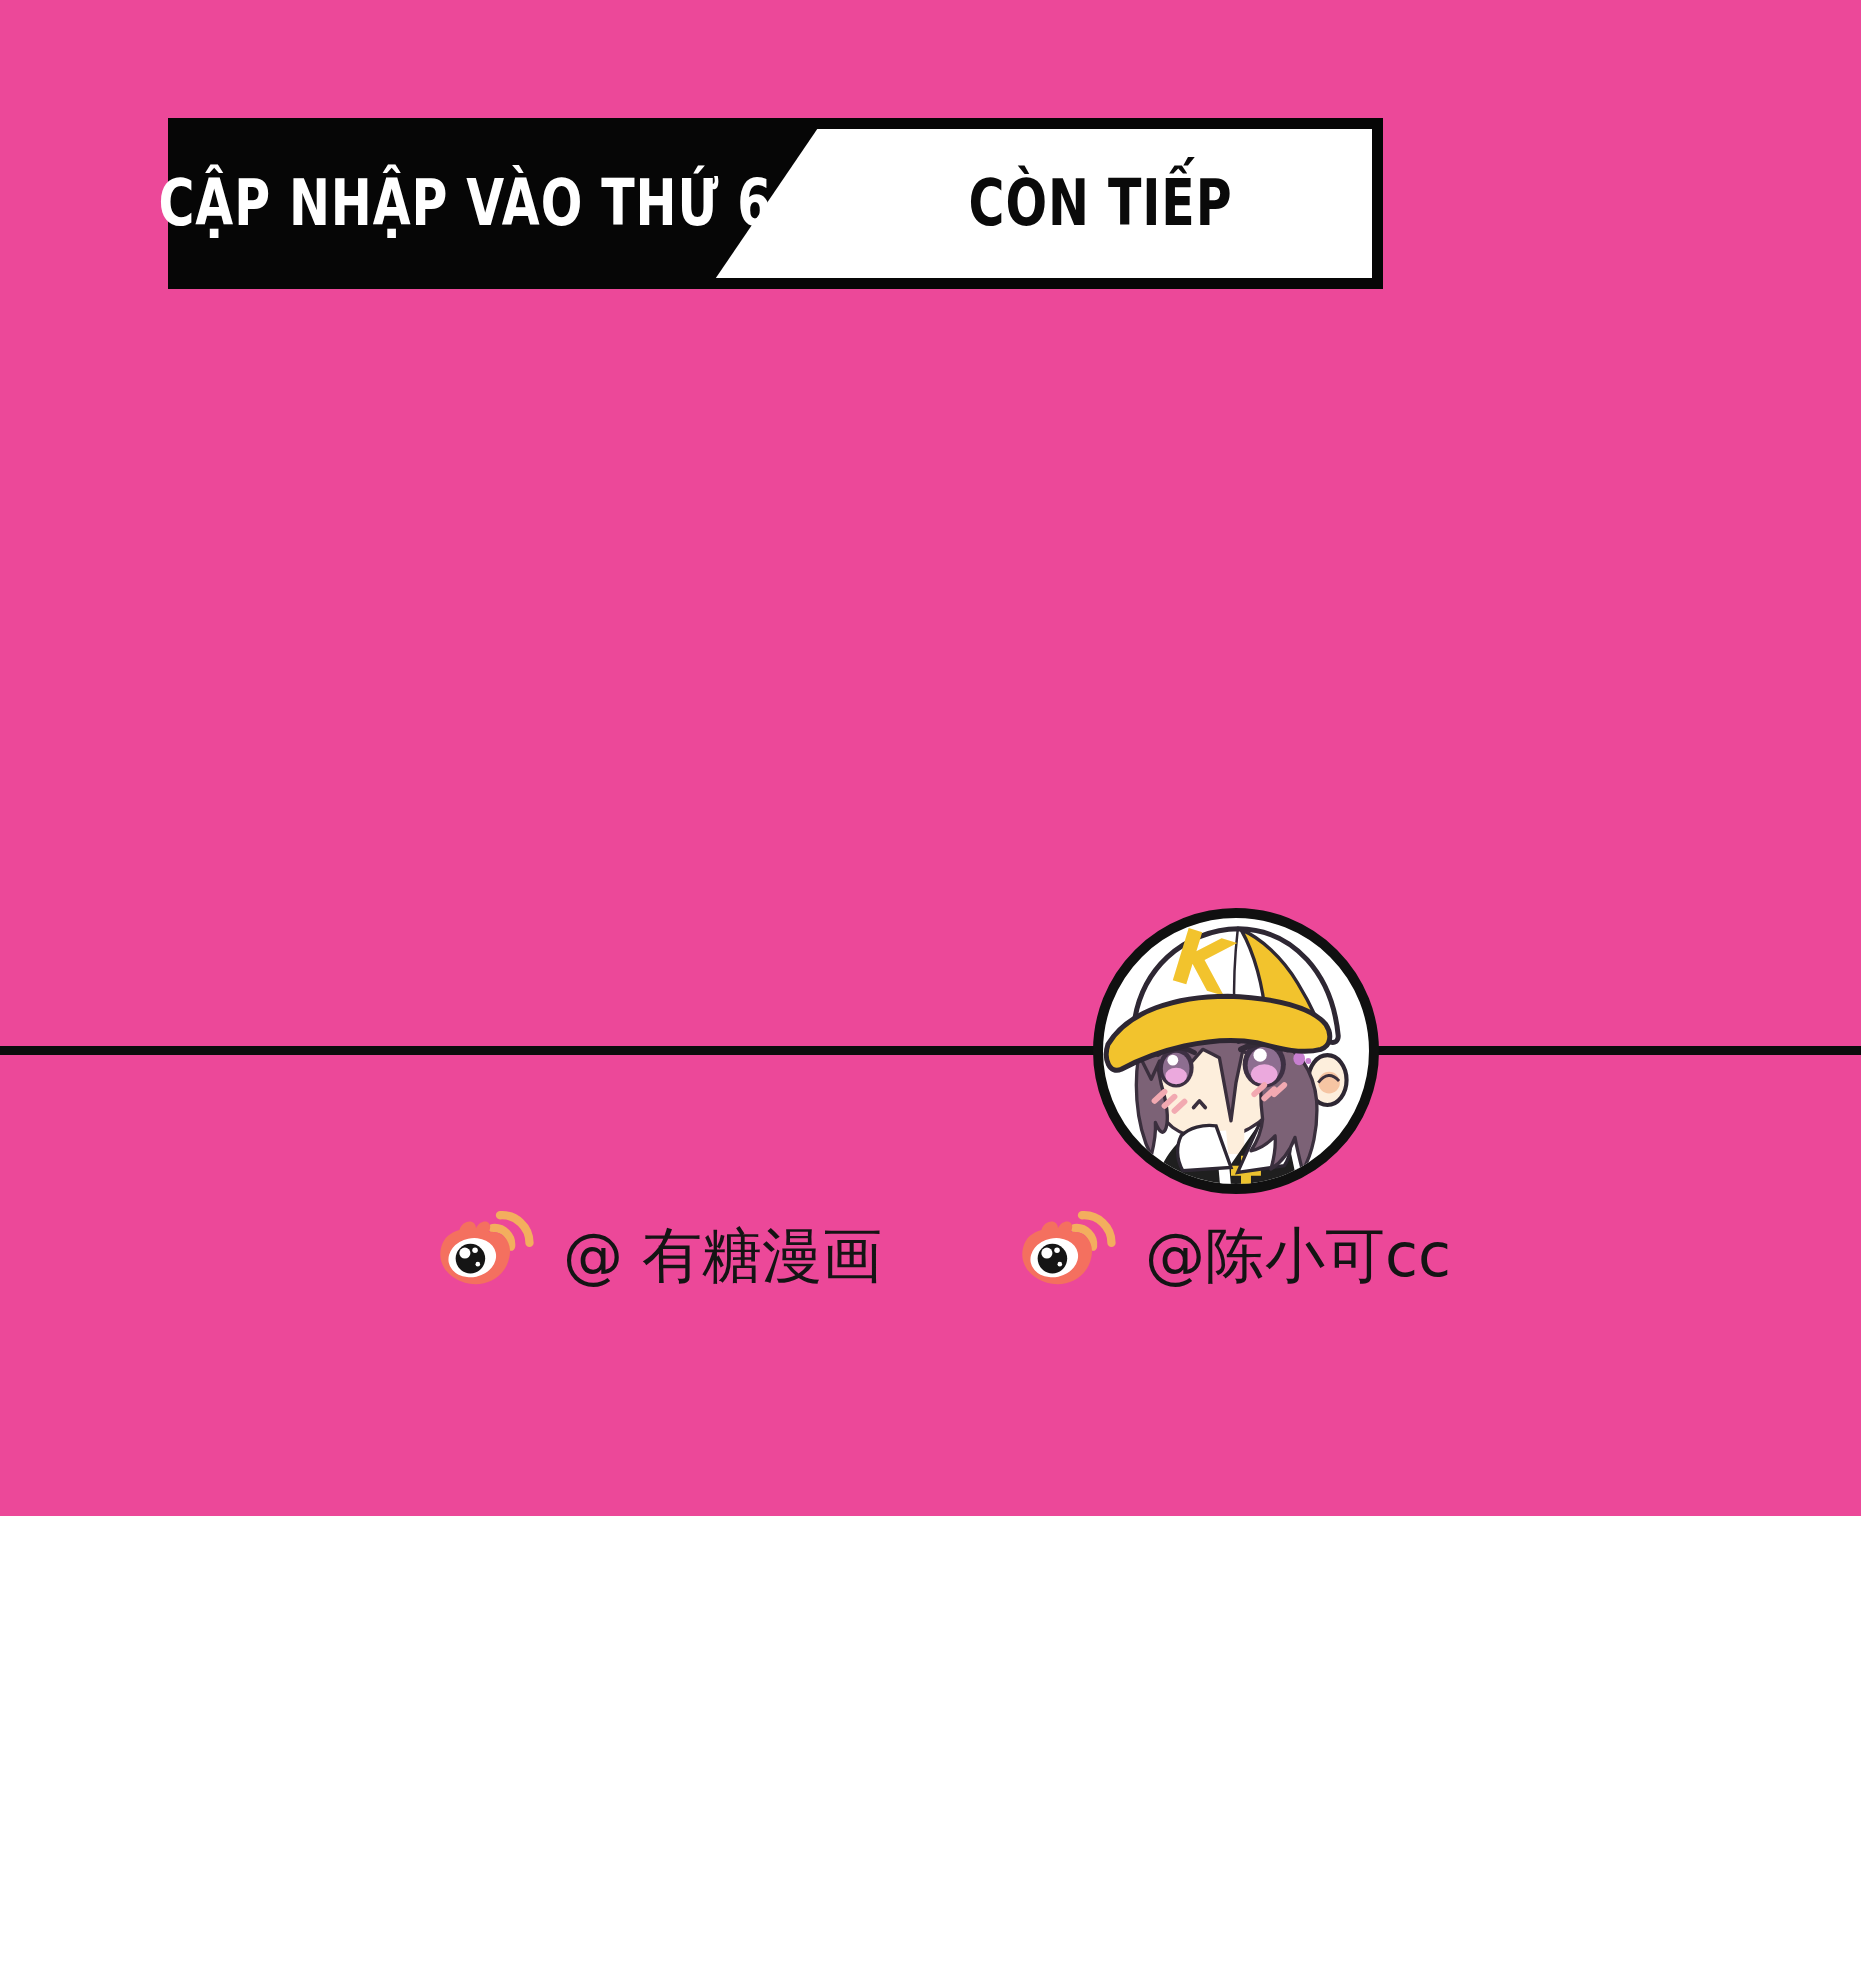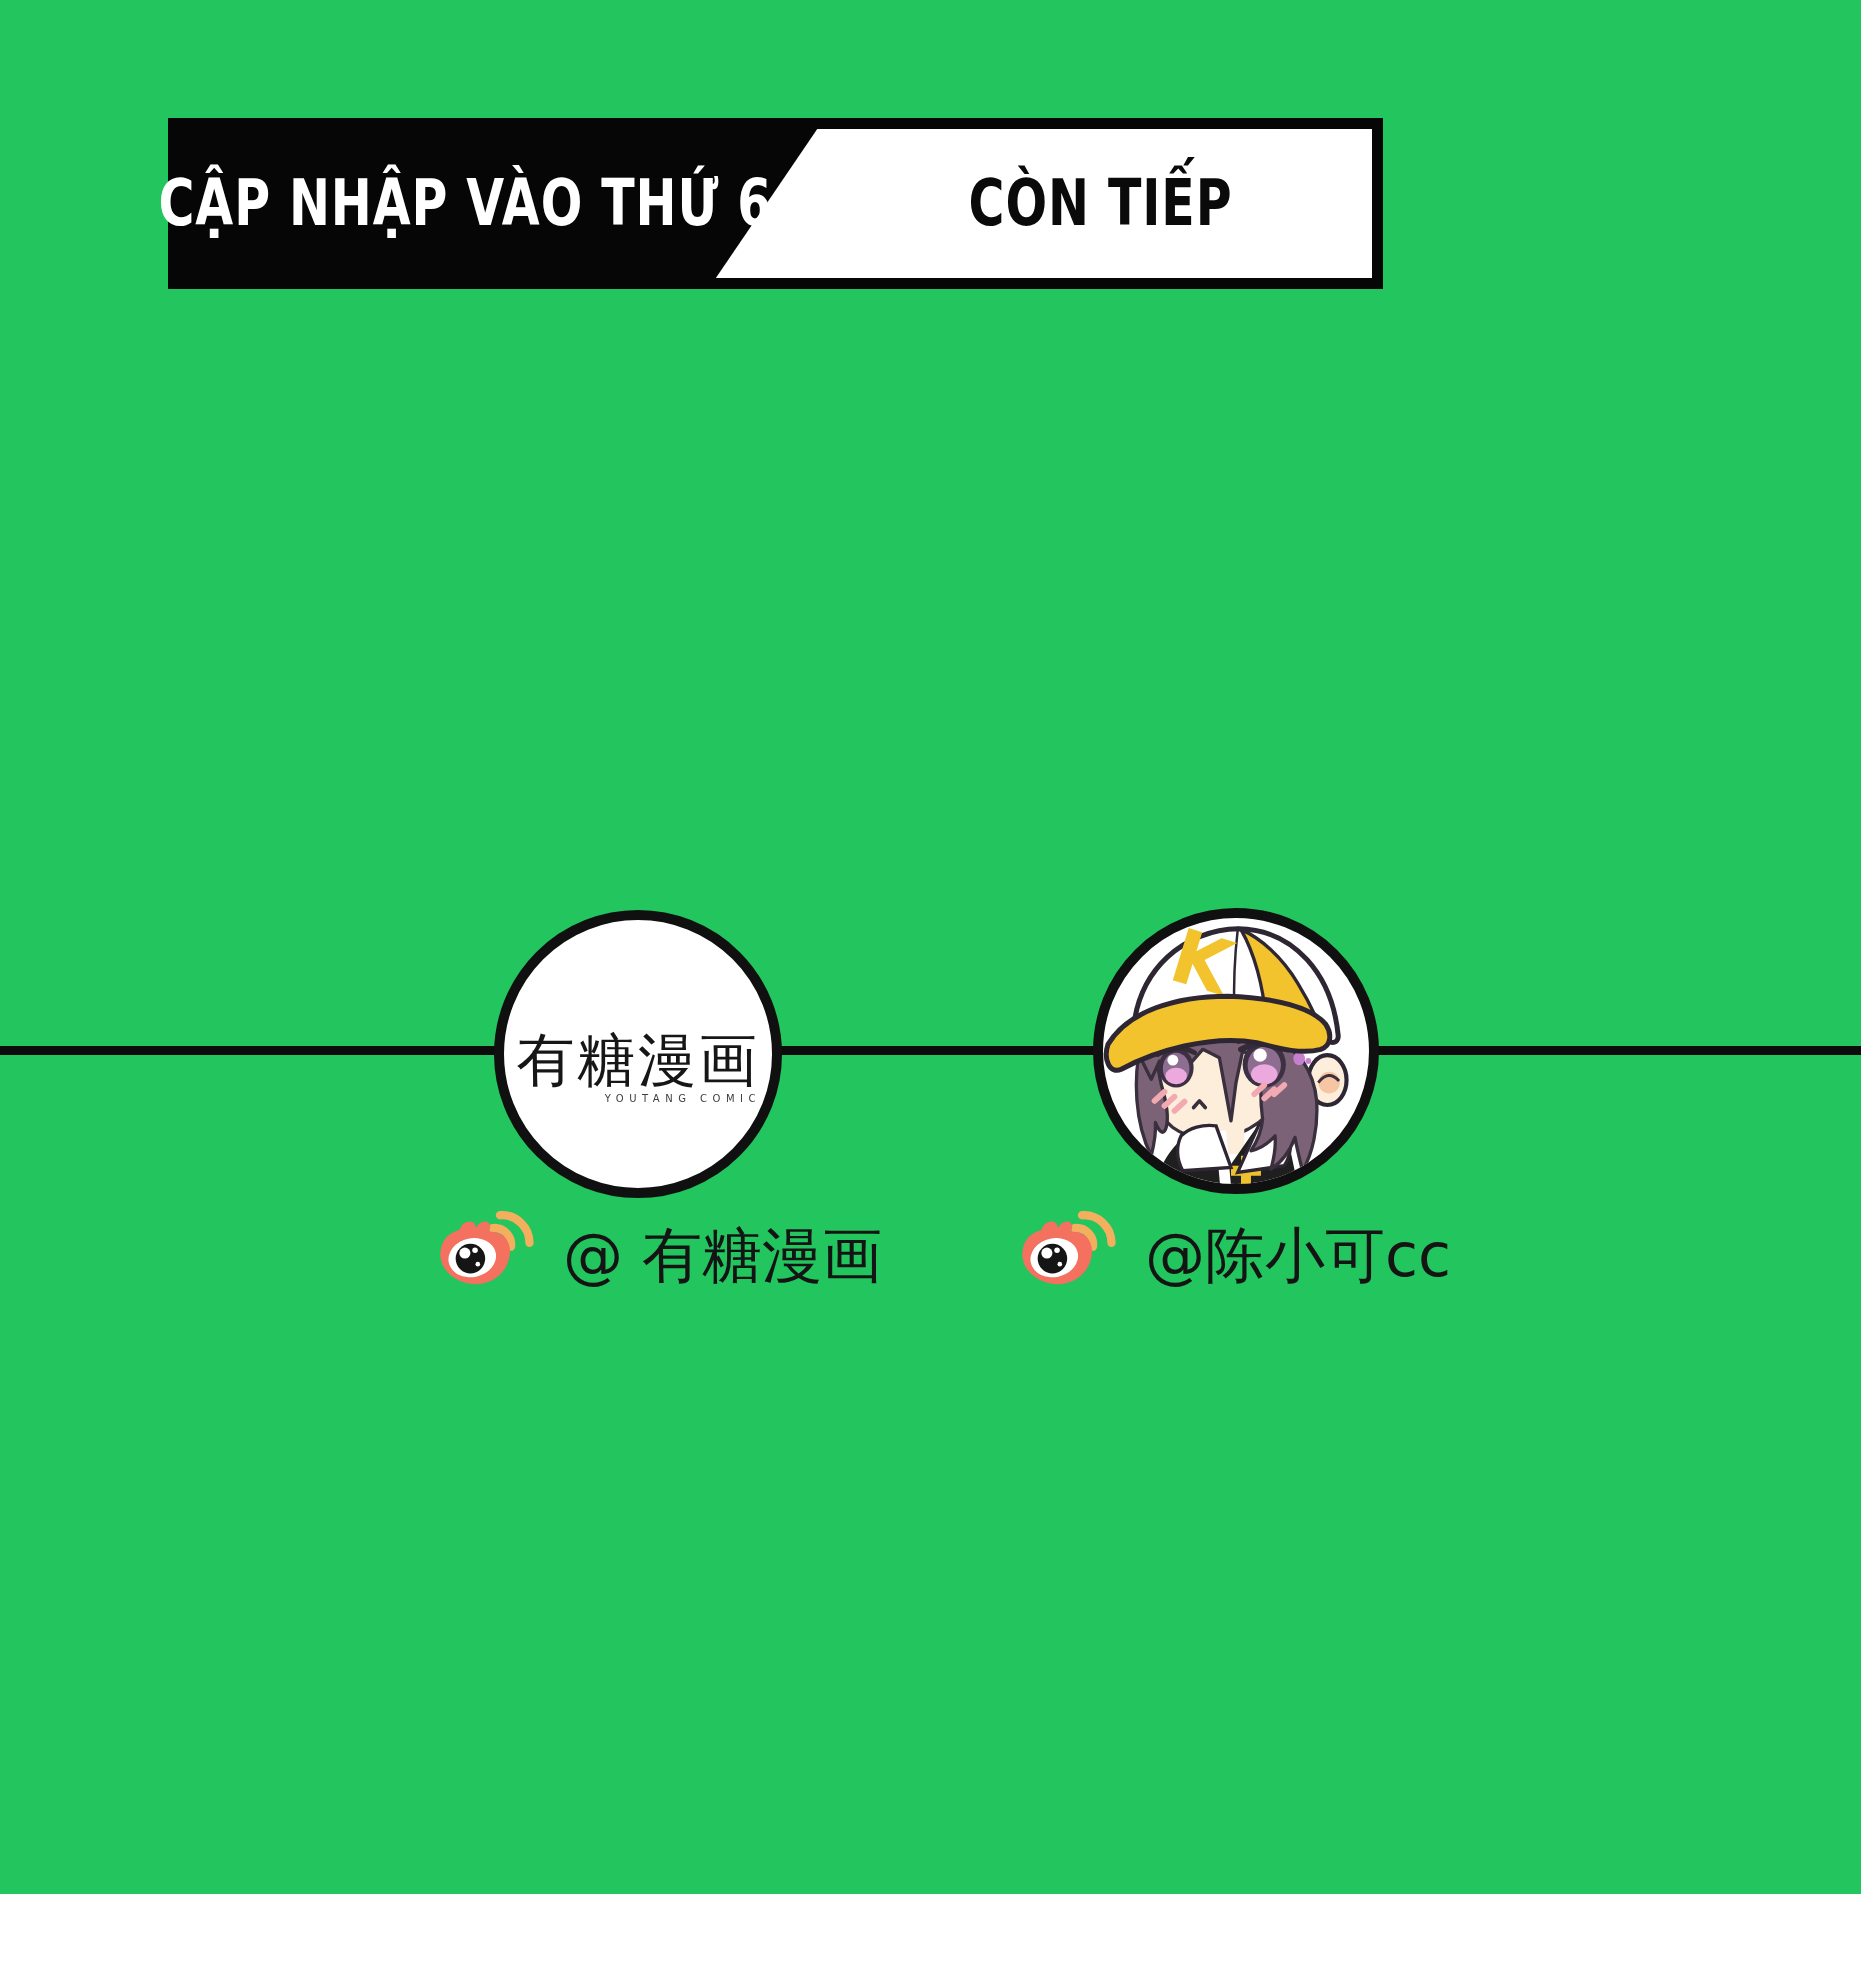--- a/index.html
+++ b/index.html
@@ -1,16 +1,16 @@
 <!DOCTYPE html>
 <html style="font-size:14.5px"><head>
 <meta charset="utf-8">
 <style>
   html,body{margin:0;padding:0;background:#ffffff;}
-  .page{position:relative;width:1862px;height:1894px;background:#22c55e;overflow:hidden;
+  .page{position:relative;width:1862px;height:1516px;background:#ec4899;overflow:hidden;
         font-family:"DejaVu Sans","Liberation Sans",sans-serif;}
 
   
   .banner{position:absolute;left:168px;top:118px;width:1215px;height:171px;
           background:#ffffff;border:11px solid #060606;box-sizing:border-box;}
   .banner-black{position:absolute;left:0;top:0;width:100%;height:100%;background:#060606;
           clip-path:polygon(0 0,53.5% 0,45% 100%,0 100%);}
   .banner-label{position:absolute;top:0;bottom:0;display:flex;align-items:center;justify-content:center;}
   .banner-label.left{left:0;width:48%;color:#ffffff;}
   .banner-label.right{left:55%;width:44.5%;color:#0a0a0a;}
@@ -46,24 +46,20 @@
     <div class="banner-label left">
       <span>CẬP NHẬP VÀO THỨ 6</span>
     </div>
     <div class="banner-label right">
       <span>CÒN TIẾP</span>
     </div>
   </div>
 
   <div class="hline"></div>
 
-  <div class="badge logo-badge">
-    <div class="logo-cn">有糖漫画</div>
-    <div class="logo-en">YOUTANG COMIC</div>
-  </div>
 
   <div class="badge avatar-badge">
     <svg width="266" height="266" viewBox="0 0 320 320">
 
       <path d="M36,142 C40,60 100,14 163,13 C230,14 276,68 283,142 C283,148 279,151 273,149 C200,120 118,122 46,151 C39,153 35,148 36,142 Z" fill="#ffffff" stroke="#2e2733" stroke-width="6"></path>
 
       <path d="M166,14 C190,24 216,48 234,78 C247,99 258,122 266,142 L222,130 C210,126 202,124 196,123 C193,82 182,42 166,14 Z" fill="#F2C32D" stroke="#2e2733" stroke-width="4"></path>
 
       <path d="M162,15 C158,50 157,80 158,112" fill="none" stroke="#2e2733" stroke-width="3"></path>
 

